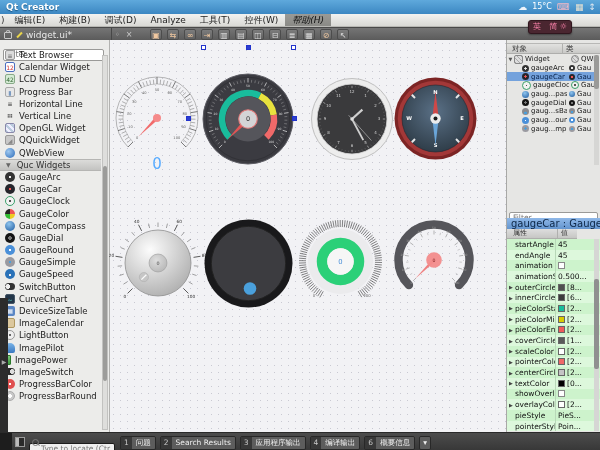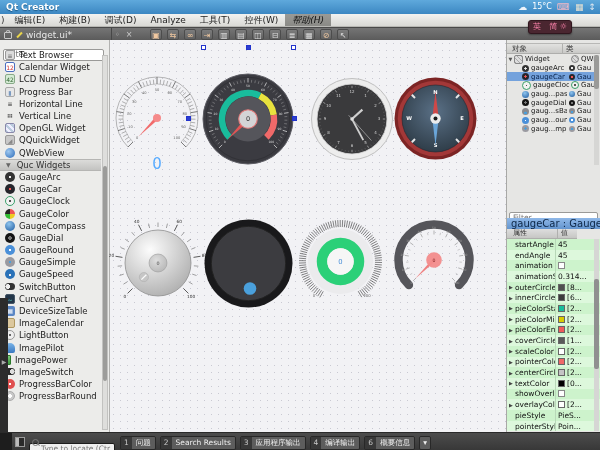--- a/index.html
+++ b/index.html
@@ -841,21 +841,21 @@
           <span class="exp"></span>
           <span class="pname">animation</span>
           <span class="pval">
             <span class="cbox"></span>
           </span>
         </div>
         <div class="prow">
           <span class="exp"></span>
           <span class="pname">animationStep</span>
           <span class="pval">
-            <span>0.314...</span>
+            <span>0.500...</span>
           </span>
         </div>
         <div class="prow">
           <span class="exp">▶</span>
           <span class="pname">outerCircleColor</span>
           <span class="pval">
             <span class="swatch" style="background: rgb(80, 80, 80);"></span>
             <span>[8...</span>
           </span>
         </div>

